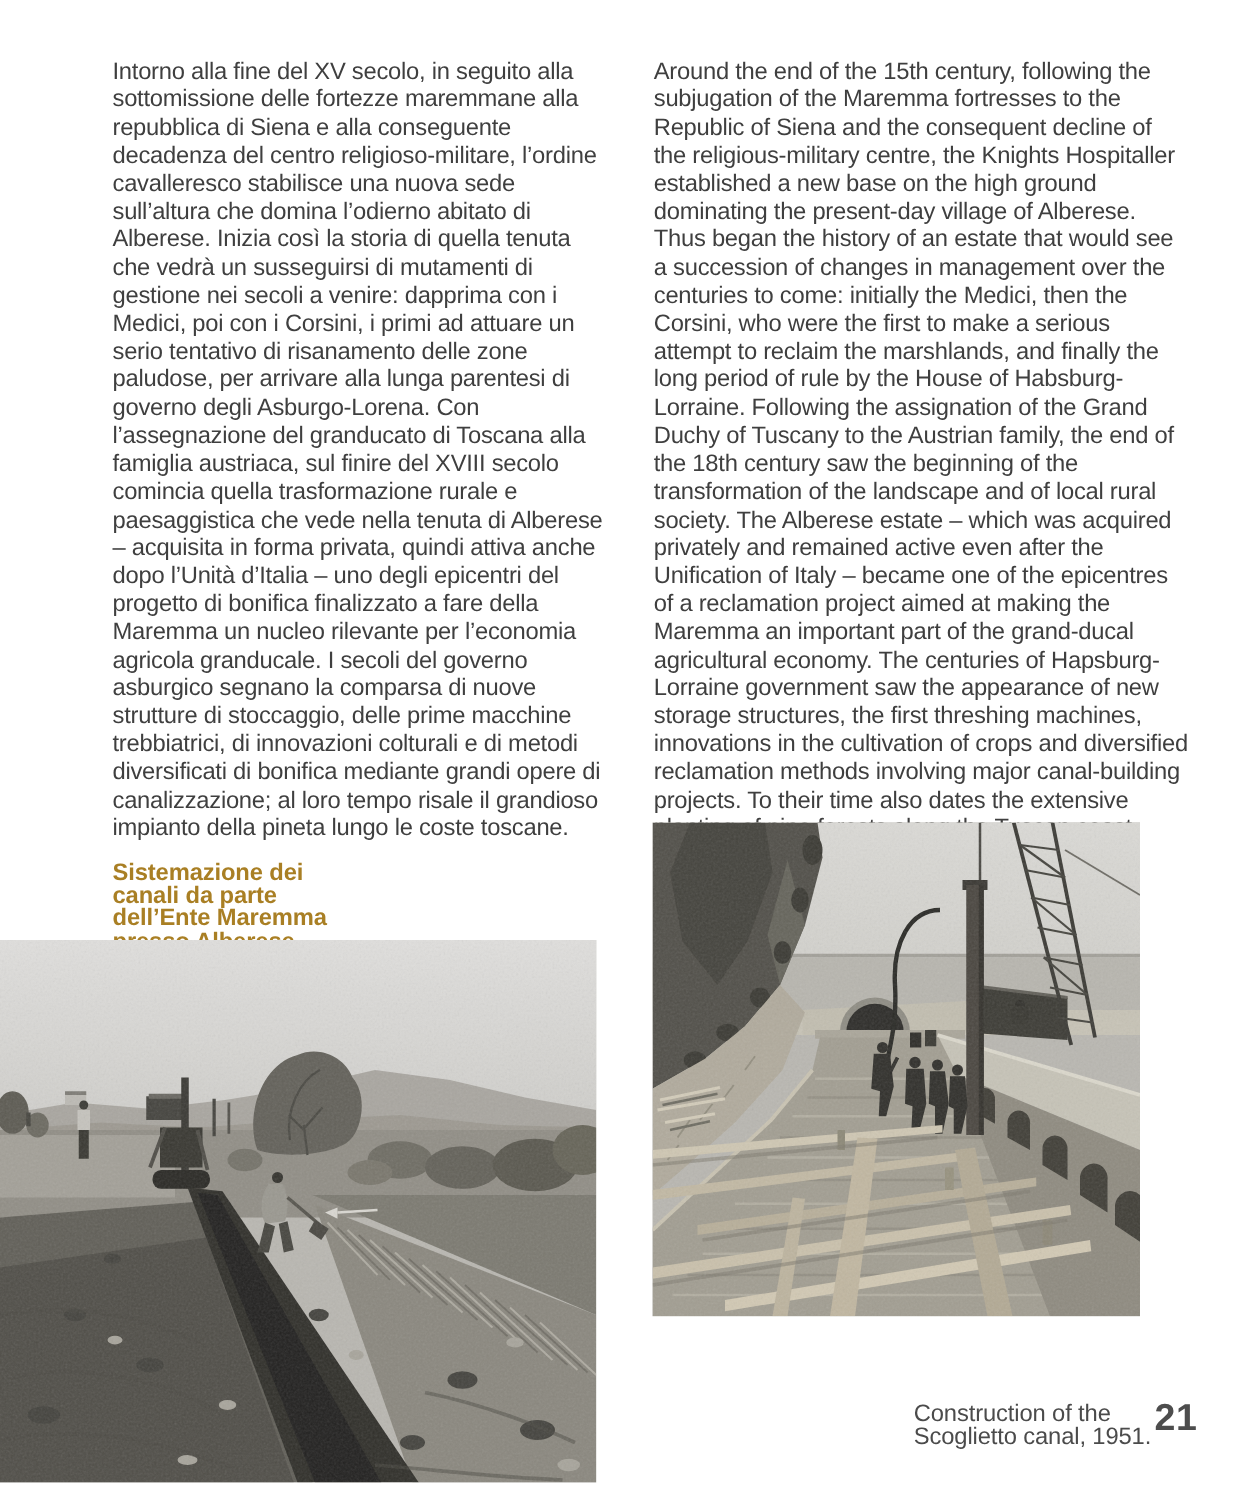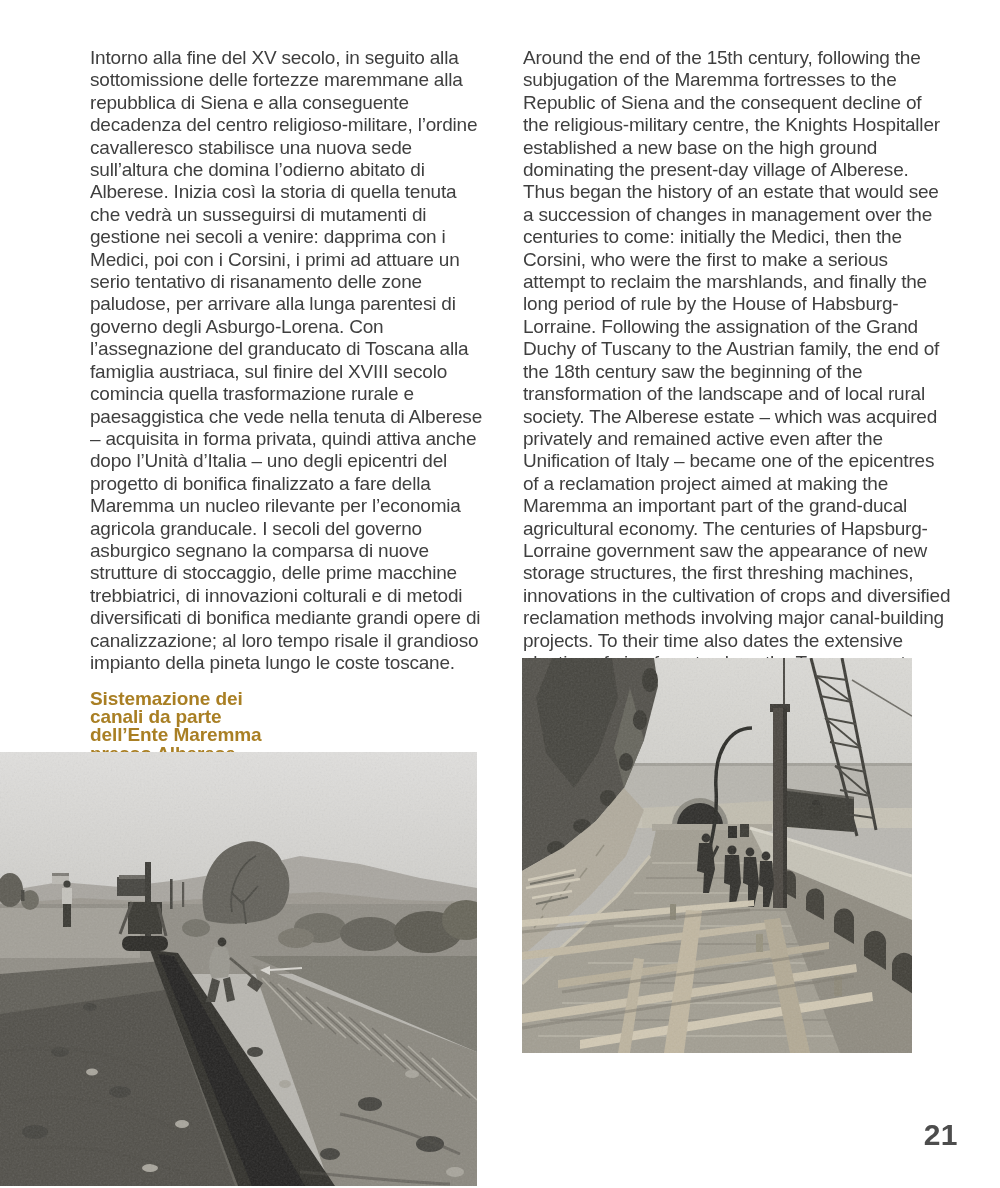--- a/index.html
+++ b/index.html
@@ -43,20 +43,21 @@
 <body>
 
 <div class="page">
 
   <div class="text-col" id="col-it">Intorno alla fine del XV secolo, in seguito alla sottomissione delle fortezze maremmane alla repubblica di Siena e alla conseguente decadenza del centro religioso-militare, l’ordine cavalleresco stabilisce una nuova sede sull’altura che domina l’odierno abitato di Alberese. Inizia così la storia di quella tenuta che vedrà un susseguirsi di mutamenti di gestione nei secoli a venire: dapprima con i Medici, poi con i Corsini, i primi ad attuare un serio tentativo di risanamento delle zone paludose, per arrivare alla lunga parentesi di governo degli Asburgo-Lorena. Con l’assegnazione del granducato di Toscana alla famiglia austriaca, sul finire del XVIII secolo comincia quella trasformazione rurale e paesaggistica che vede nella tenuta di Alberese – acquisita in forma privata, quindi attiva anche dopo l’Unità d’Italia – uno degli epicentri del progetto di bonifica finalizzato a fare della Maremma un nucleo rilevante per l’economia agricola granducale. I secoli del governo asburgico segnano la comparsa di nuove strutture di stoccaggio, delle prime macchine trebbiatrici, di innovazioni colturali e di metodi diversificati di bonifica mediante grandi opere di canalizzazione; al loro tempo risale il grandioso impianto della pineta lungo le coste toscane.</div>
 
   <div class="text-col" id="col-en">Around the end of the 15th century, following the subjugation of the Maremma fortresses to the Republic of Siena and the consequent decline of the religious-military centre, the Knights Hospitaller established a new base on the high ground dominating the present-day village of Alberese. Thus began the history of an estate that would see a succession of changes in management over the centuries to come: initially the Medici, then the Corsini, who were the first to make a serious attempt to reclaim the marshlands, and finally the long period of rule by the House of Habsburg-Lorraine. Following the assignation of the Grand Duchy of Tuscany to the Austrian family, the end of the 18th century saw the beginning of the transformation of the landscape and of local rural society. The Alberese estate – which was acquired privately and remained active even after the Unification of Italy – became one of the epicentres of a reclamation project aimed at making the Maremma an important part of the grand-ducal agricultural economy. The centuries of Hapsburg-Lorraine government saw the appearance of new storage structures, the first threshing machines, innovations in the cultivation of crops and diversified reclamation methods involving major canal-building projects. To their time also dates the extensive planting of pine forests along the Tuscan coast.</div>
 
   <div class="caption caption-it" id="cap-left-it">Sistemazione dei canali da parte dell’Ente Maremma presso Alberese, 1966.</div>
 
+  <div class="caption caption-en" id="cap-right-en">Construction of the Scoglietto canal, 1951.</div>
 
   <div class="photo" id="photo-left" role="img" aria-label="Black-and-white photograph: labourers and a tractor excavator digging a drainage canal trench across open Maremma farmland, a worker with a shovel in the trench, hills and a tree in the background">
     <svg viewBox="0 0 477 434" preserveAspectRatio="none">
       <defs>
         <linearGradient id="skyL" x1="0" y1="0" x2="0" y2="1">
           <stop offset="0" stop-color="#e0dfdd"></stop>
             <stop offset="1" stop-color="#cdccc8"></stop>
         </linearGradient>
         <filter id="grainL" x="0" y="0" width="100%" height="100%">
           <feTurbulence type="fractalNoise" baseFrequency="0.55" numOctaves="2" stitchTiles="stitch"></feTurbulence>

